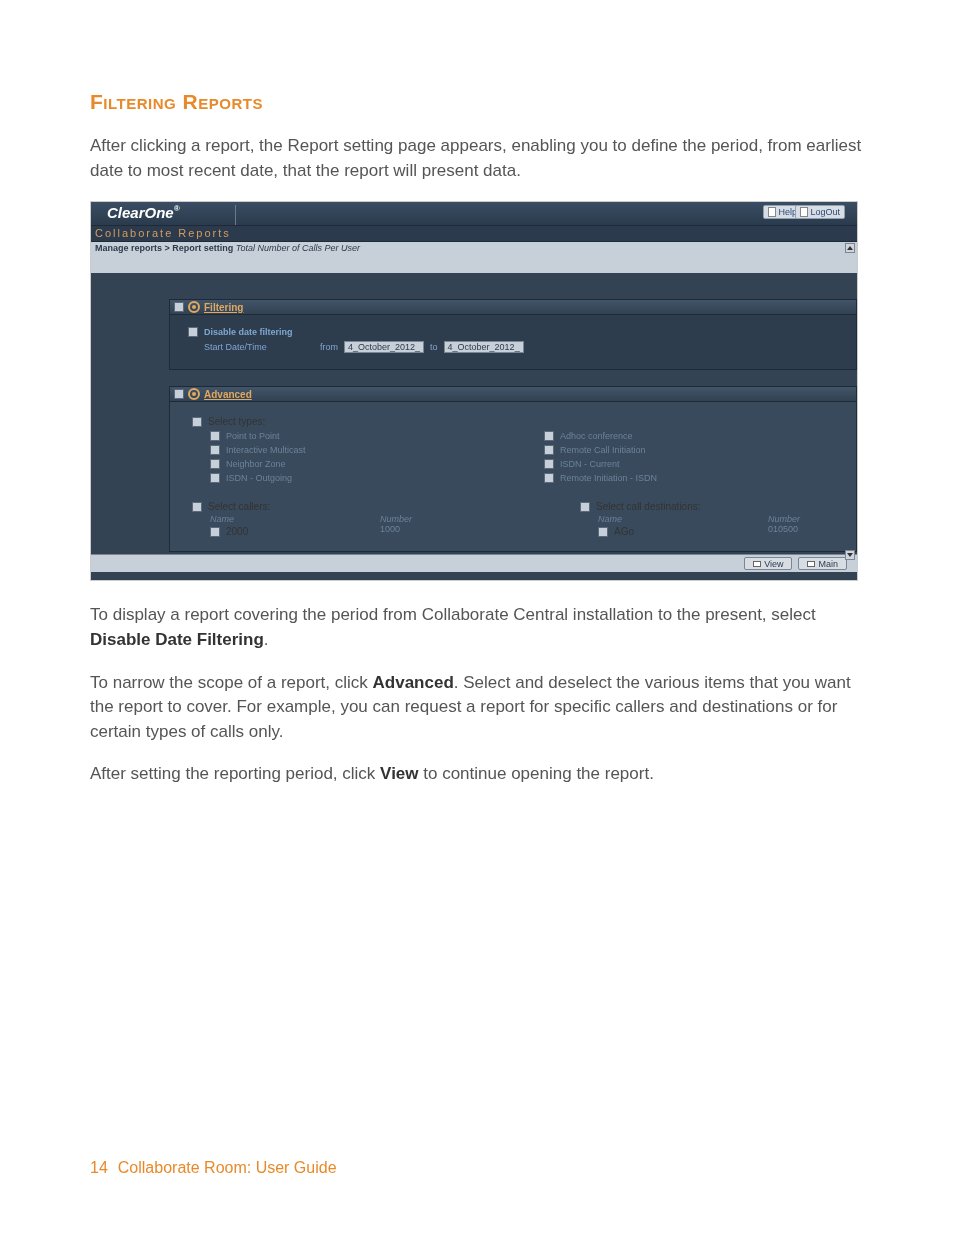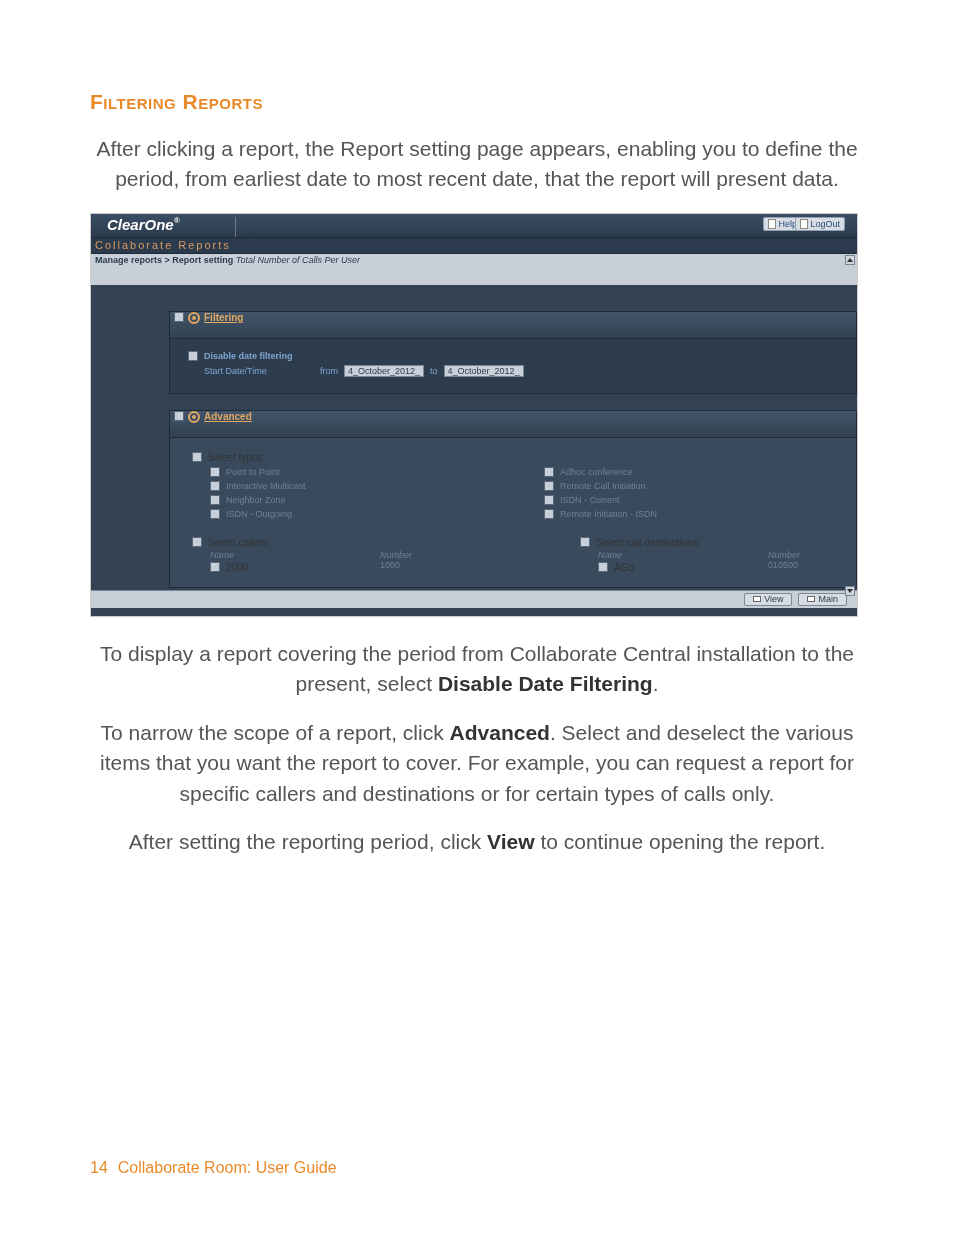--- a/index.html
+++ b/index.html
@@ -1,38 +1,38 @@
 <!DOCTYPE html>
 <html><head>
 <meta charset="utf-8">
 <style>
   * { margin: 0; padding: 0; box-sizing: border-box; }
   body { font-family: Arial, Helvetica, sans-serif; background: #fff; color: #333; }
   .page { width: 954px; height: 1235px; position: relative; padding: 90px 90px 0 90px; }
   .section-title { color: #e88a2a; font-size: 21px; font-variant: small-caps; font-weight: bold; margin-bottom: 20px; letter-spacing: 0.5px; }
-  .body-text { font-size: 21px; color: #555; line-height: 1.45; margin-bottom: 18px; text-align: center; }
+  .body-text { font-size: 17px; color: #555; line-height: 1.45; margin-bottom: 18px; }
   .body-text .bold { font-weight: bold; color: #333; }
   .screenshot { width: 768px; margin: 0 0 22px 0; border: 1px solid #ccc; background: #2d3b4a; position: relative; font-size: 10px; }
   .ss-header { height: 24px; background: linear-gradient(#3a4d63, #2b3b4d); position: relative; border-bottom: 1px solid #1e2a38; }
   .logo { position: absolute; left: 16px; top: 2px; color: #fff; font-size: 15px; font-weight: bold; font-style: italic; }
   .logo-reg { font-size: 8px; vertical-align: top; }
   .tabcut { position: absolute; left: 144px; top: 3px; width: 300px; height: 20px; border-left: 1px solid #6a7a8c; }
   .hdr-btn { position: absolute; top: 3px; padding: 1px 4px; background: #d8dde3; color: #2a4b7c; font-size: 9px; border: 1px solid #8fa0b4; border-radius: 2px; display: inline-flex; align-items: center; gap: 2px; }
   .hdr-help { right: 55px; }
   .hdr-logout { right: 12px; }
   .doc-icon { width: 8px; height: 10px; background: #fff; border: 1px solid #888; display: inline-block; }
   .subhead { height: 16px; background: #2b3b4d; position: relative; border-bottom: 1px solid #1e2a38; }
   .subhead-title { position: absolute; left: 4px; top: 1px; color: #d89b5e; font-size: 11px; letter-spacing: 2px; }
   .subhead-user { position: absolute; right: 12px; top: 15px; color: #d89b5e; font-size: 8px; }
   .breadcrumb { height: 31px; background: #c7cfd8; color: #2b3b4d; font-size: 9px; padding: 1px 4px; position: relative; }
   .breadcrumb .ital { font-style: italic; }
   .scroll-up { position: absolute; right: 2px; top: 1px; width: 10px; height: 10px; background: #d0d5db; border: 1px solid #7a8694; display:flex; align-items:center; justify-content:center; }
   .scroll-up::after { content:""; border-left:3px solid transparent; border-right:3px solid transparent; border-bottom:4px solid #333; }
   .ss-body { background: #334354; padding: 26px 0 8px 0; position: relative; }
-  .panel-head { margin-left: 78px; background: linear-gradient(#415469, #324252); height: 28px; border: 1px solid #1e2a38; display: flex; gap: 4px; padding-left: 4px; }
+  .panel-head { margin-left: 78px; background: linear-gradient(#415469, #324252); height: 16px; border: 1px solid #1e2a38; display: flex; align-items: center; gap: 4px; padding-left: 4px; }
   .panel-head .chk { width: 10px; height: 10px; background: #c7cfd8; border: 1px solid #5a6a7c; display:inline-block; }
   .panel-head .eye { width: 12px; height: 12px; border: 2px solid #e0a860; border-radius: 50%; display:inline-block; position:relative; }
   .panel-head .eye::after { content:""; position:absolute; width:4px; height:4px; background:#e0a860; border-radius:50%; left:2px; top:2px; }
   .panel-head .txt { color: #e0a860; text-decoration: underline; font-weight: bold; font-size: 10px; }
   .panel-body { background: #2e3d4e; margin-left: 78px; border: 1px solid #1e2a38; border-top: none; padding: 12px 18px; }
   .filter-row { display: flex; align-items: center; gap: 6px; color: #7fa6cf; font-size: 9px; margin-bottom: 4px; }
   .filter-row .chk { width: 10px; height: 10px; background: #c7cfd8; border: 1px solid #5a6a7c; display:inline-block; }
   .date-input { background: #c7cfd8; color: #2b3b4d; padding: 0 3px; border: 1px solid #7a8694; font-size: 9px; }
   .panel-head.adv { margin-top: 16px; }
   .adv-body { background: #394a5c; margin-left: 78px; border: 1px solid #1e2a38; border-top: none; padding: 12px 18px 6px 18px; }

